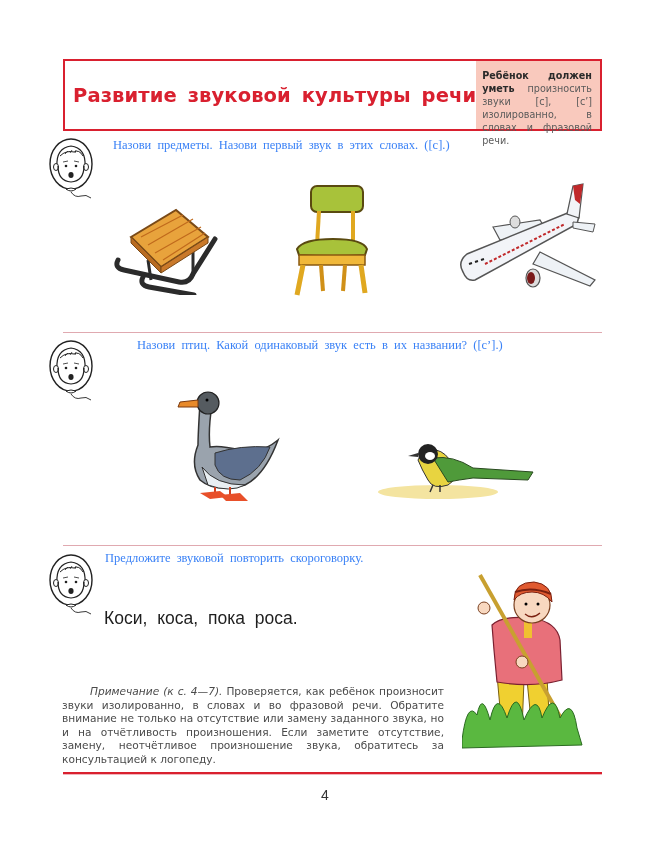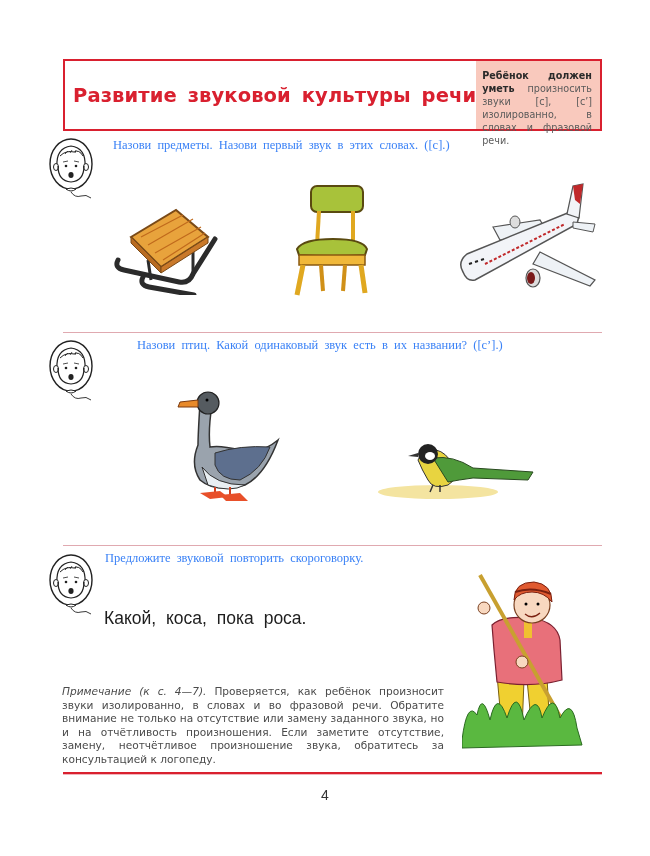--- a/index.html
+++ b/index.html
@@ -40,21 +40,21 @@
 
     .tongue {
       font-family: "Liberation Sans", sans-serif; font-size: 17.5px; color: #1e1e1e;
       word-spacing: 5px;
     }
 
     .note {
       left: 62px; top: 685px; width: 382px; font-size: 10.6px; line-height: 13.6px;
       color: #4a4a4a; text-align: justify;
     }
-    .note i { font-style: italic; }
+    .note i { font-style: italic; margin-left: 28px; }
 
     .page-num {
       left: 0; width: 650px; top: 787px; text-align: center;
       font-family: "Liberation Sans", sans-serif; font-size: 14px; color: #333;
     }
   </style>
 </head>
 <body>
 
 <div class="abs header-box">
@@ -154,21 +154,21 @@
   <polygon points="40,13 30,16 40,17" fill="#333"></polygon>
   <path d="M55 45 L52 52 M62 45 L62 52" stroke="#333" stroke-width="1.5"></path>
 </svg>
 
 <div class="abs sep" style="left:63px; top:545px; width:539px;"></div>
 
 <svg class="abs boy" style="left:48px; top:552px;" viewBox="0 0 46 72">
     <use href="#boyface"></use>
   </svg>
 <div class="abs task-text" style="left:105px; top:551px;">Предложите звуковой повторить скороговорку.</div>
-<div class="abs tongue" style="left:104px; top:608px;">Какой, коса, пока роса.</div>
+<div class="abs tongue" style="left:104px; top:608px;">Коси, коса, пока роса.</div>
 
 <svg class="abs" style="left:462px; top:570px;" width="130" height="180" viewBox="0 0 130 180">
   <path d="M35 105 L40 160 L60 160 L62 110z" fill="#f0d030" stroke="#7a6010" stroke-width="1"></path>
   <path d="M65 110 L70 160 L88 160 L85 108z" fill="#f0d030" stroke="#7a6010" stroke-width="1"></path>
   <path d="M30 55 Q40 45 70 48 Q95 52 98 70 L100 110 Q70 118 35 112 L32 80z" fill="#e8707a" stroke="#7a2030" stroke-width="1.2"></path>
   <path d="M62 50 L70 50 L70 68 L62 68z" fill="#f0c030"></path>
   <circle cx="70" cy="35" r="18" fill="#f8d8c0" stroke="#7a4020" stroke-width="1.2"></circle>
   <path d="M52 30 Q52 12 72 12 Q90 14 90 32 Q82 22 70 22 Q58 22 52 30z" fill="#e05a30" stroke="#7a2010" stroke-width="1"></path>
   <path d="M53 22 Q70 16 89 24" stroke="#7a2010" stroke-width="2" fill="none"></path>
   <circle cx="64" cy="34" r="1.5" fill="#000"></circle>

